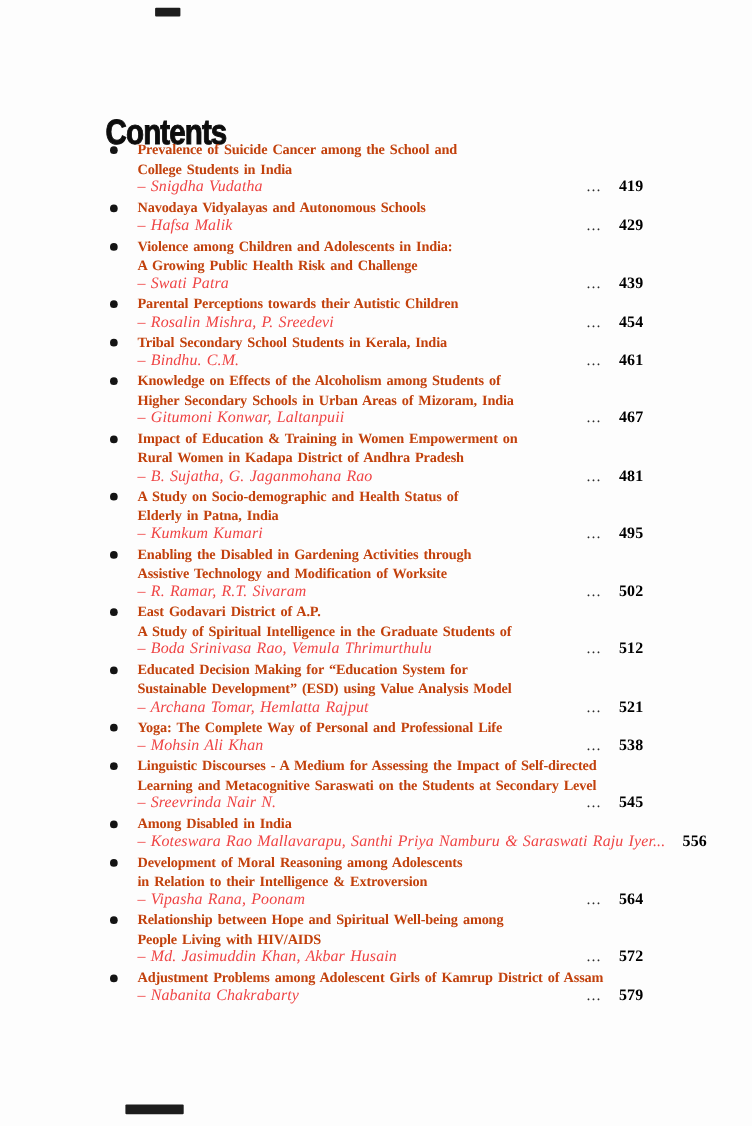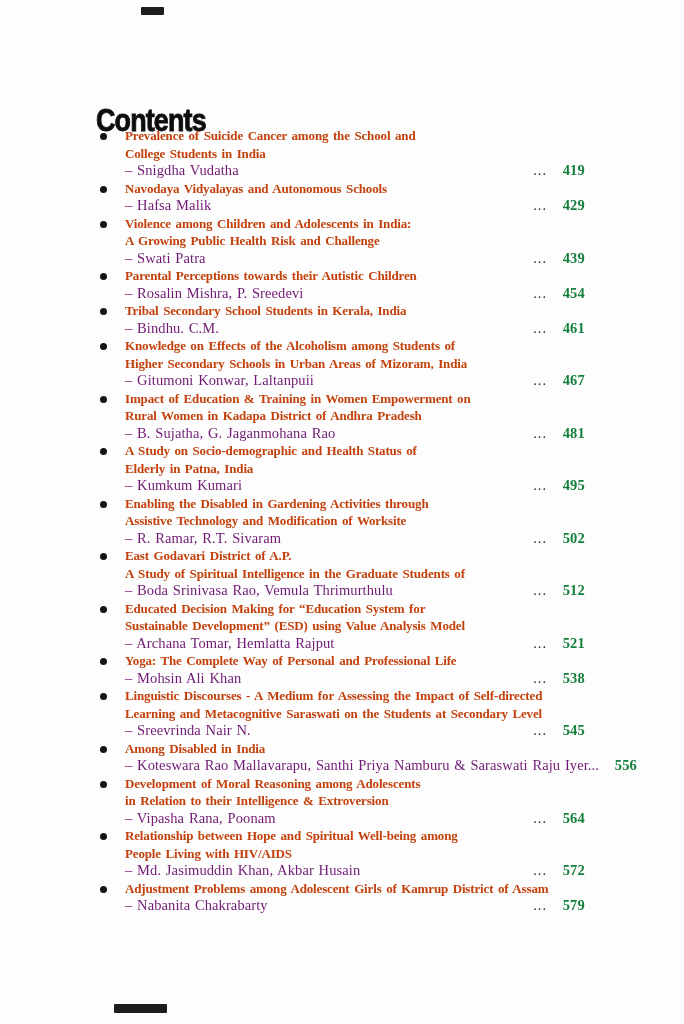--- a/index.html
+++ b/index.html
@@ -48,29 +48,30 @@
     word-spacing:1.5px;
     color:#c2410c;
   }
   .title .line{white-space:nowrap;overflow:visible;}
   .title .line > span{display:inline-block;white-space:nowrap;}
   .meta{
     display:flex;align-items:baseline;
     font-size:14.5px;line-height:17.5px;
   }
   .author{
-    color:#701a75;
+    font-style:italic;
+    color:#ef4444;
     flex:1 1 auto;min-width:0;
     white-space:nowrap;overflow:visible;
   }
   .author > span{display:inline-block;white-space:nowrap;letter-spacing:0.1px;word-spacing:1px;}
   .dots{color:#2e2e2e;margin-right:8px;letter-spacing:1px;}
   .page{
     min-width:30px;text-align:right;
-    font-weight:700;color:#15803d;
+    font-weight:700;color:#000000;
     letter-spacing:0.2px;
   }
 </style>
 </head>
 <body>
 
 <div class="print-mark top"></div>
 <div class="print-mark bottom"></div>
 
 <h1 class="heading">Contents</h1>

